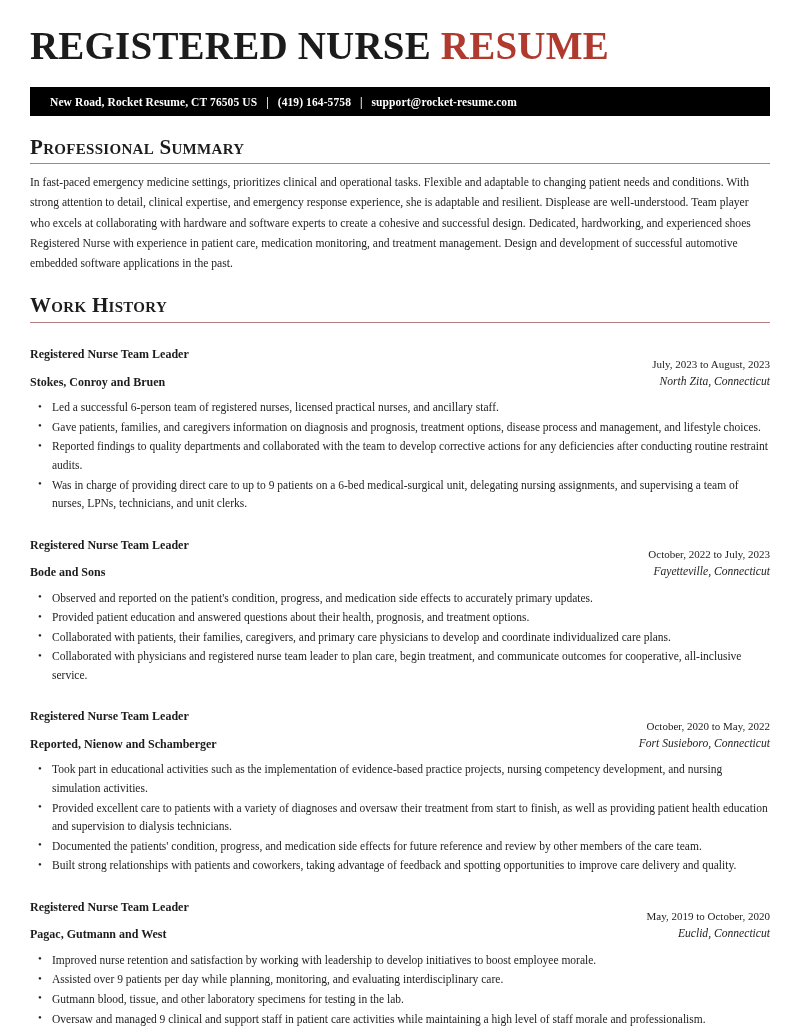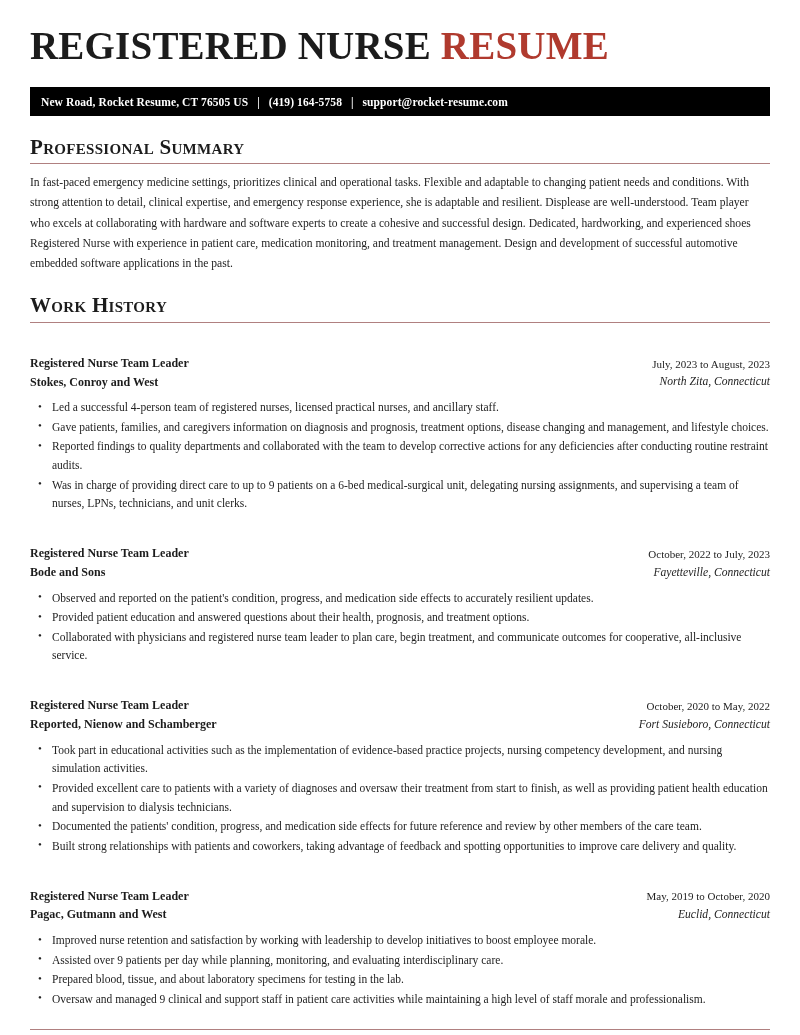--- a/index.html
+++ b/index.html
@@ -35,21 +35,21 @@
   .resume-title .t-main { color: #1c1c1c; }
   .resume-title .t-accent { color: #b03a2e; }
 
   .contact-bar {
     margin-top: 22px;
     background: #000000;
     color: #ffffff;
     height: 29px;
     display: flex;
     align-items: center;
-    padding-left: 11px;
+    padding-left: 20px;
     box-sizing: border-box;
   }
   .contact-bar .c-item {
     font-size: 11.5px;
     font-weight: bold;
     letter-spacing: 0.1px;
     white-space: nowrap;
   }
   .contact-bar .c-sep {
     font-size: 11.5px;
@@ -82,21 +82,21 @@
     margin-top: 9px;
     color: #232323;
   }
 
   
   .entry { margin-top: 14px; }
   .entry:first-of-type { margin-top: 13px; }
   .entry-row {
     display: flex;
     justify-content: space-between;
-    align-items: flex-end;
+    align-items: center;
     line-height: 1.55;
   }
   .entry-title {
     font-size: 12px;
     font-weight: bold;
     color: #1c1c1c;
   }
   .entry-company {
     font-size: 12px;
     font-weight: bold;
@@ -168,43 +168,44 @@
   <div class="section">
     <div class="section-heading">Work History</div>
     <div class="section-rule"></div>
 
     <div class="entry">
       <div class="entry-row">
         <span class="entry-title">Registered Nurse Team Leader</span>
         <span class="entry-dates">July, 2023 to August, 2023</span>
       </div>
       <div class="entry-row">
-        <span class="entry-company">Stokes, Conroy and West</span>
+        <span class="entry-company">Stokes, Conroy and Bruen</span>
         <span class="entry-location">North Zita, Connecticut</span>
       </div>
       <ul class="bullets">
-        <li>Led a successful 4-person team of registered nurses, licensed practical nurses, and ancillary staff.</li>
-        <li>Gave patients, families, and caregivers information on diagnosis and prognosis, treatment options, disease changing and management, and lifestyle choices.</li>
+        <li>Led a successful 6-person team of registered nurses, licensed practical nurses, and ancillary staff.</li>
+        <li>Gave patients, families, and caregivers information on diagnosis and prognosis, treatment options, disease process and management, and lifestyle choices.</li>
         <li>Reported findings to quality departments and collaborated with the team to develop corrective actions for any deficiencies after conducting routine restraint audits.</li>
         <li>Was in charge of providing direct care to up to 9 patients on a 6-bed medical-surgical unit, delegating nursing assignments, and supervising a team of nurses, LPNs, technicians, and unit clerks.</li>
       </ul>
     </div>
 
     <div class="entry">
       <div class="entry-row">
         <span class="entry-title">Registered Nurse Team Leader</span>
         <span class="entry-dates">October, 2022 to July, 2023</span>
       </div>
       <div class="entry-row">
         <span class="entry-company">Bode and Sons</span>
         <span class="entry-location">Fayetteville, Connecticut</span>
       </div>
       <ul class="bullets">
-        <li>Observed and reported on the patient's condition, progress, and medication side effects to accurately resilient updates.</li>
+        <li>Observed and reported on the patient's condition, progress, and medication side effects to accurately primary updates.</li>
         <li>Provided patient education and answered questions about their health, prognosis, and treatment options.</li>
+        <li>Collaborated with patients, their families, caregivers, and primary care physicians to develop and coordinate individualized care plans.</li>
         <li>Collaborated with physicians and registered nurse team leader to plan care, begin treatment, and communicate outcomes for cooperative, all-inclusive service.</li>
       </ul>
     </div>
 
     <div class="entry">
       <div class="entry-row">
         <span class="entry-title">Registered Nurse Team Leader</span>
         <span class="entry-dates">October, 2020 to May, 2022</span>
       </div>
       <div class="entry-row">
@@ -224,21 +225,21 @@
         <span class="entry-title">Registered Nurse Team Leader</span>
         <span class="entry-dates">May, 2019 to October, 2020</span>
       </div>
       <div class="entry-row">
         <span class="entry-company">Pagac, Gutmann and West</span>
         <span class="entry-location">Euclid, Connecticut</span>
       </div>
       <ul class="bullets">
         <li>Improved nurse retention and satisfaction by working with leadership to develop initiatives to boost employee morale.</li>
         <li>Assisted over 9 patients per day while planning, monitoring, and evaluating interdisciplinary care.</li>
-        <li>Prepared blood, tissue, and about laboratory specimens for testing in the lab.</li>
+        <li>Gutmann blood, tissue, and other laboratory specimens for testing in the lab.</li>
         <li>Oversaw and managed 9 clinical and support staff in patient care activities while maintaining a high level of staff morale and professionalism.</li>
       </ul>
     </div>
   </div>
 
   <div class="section">
     <div class="section-rule"></div>
     <div class="edu-block">
       <div class="entry-row">
         <span class="entry-title">High School</span>

